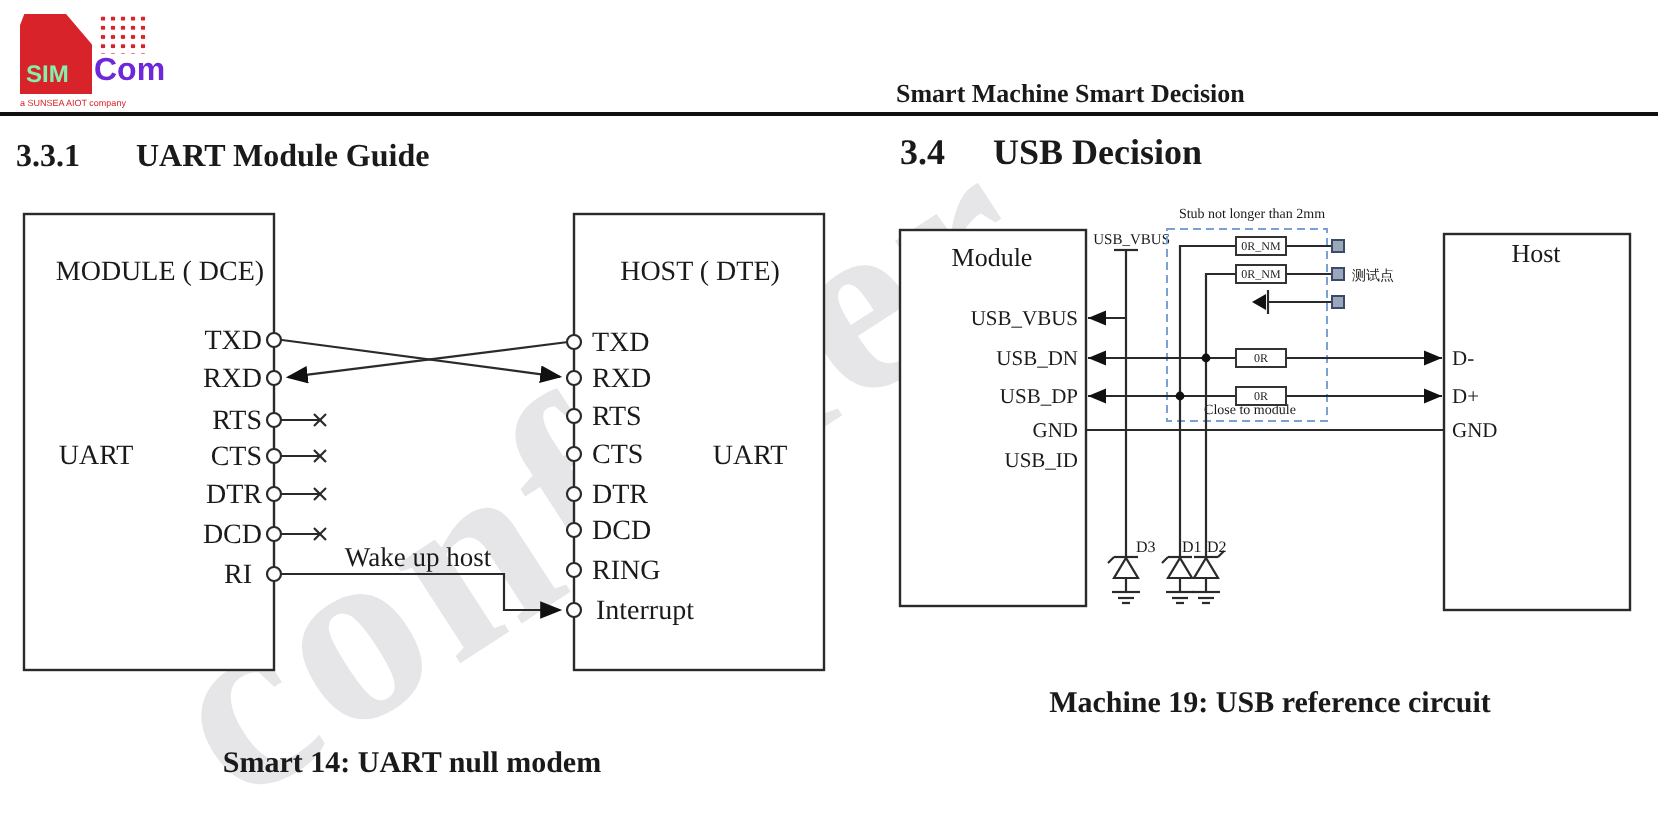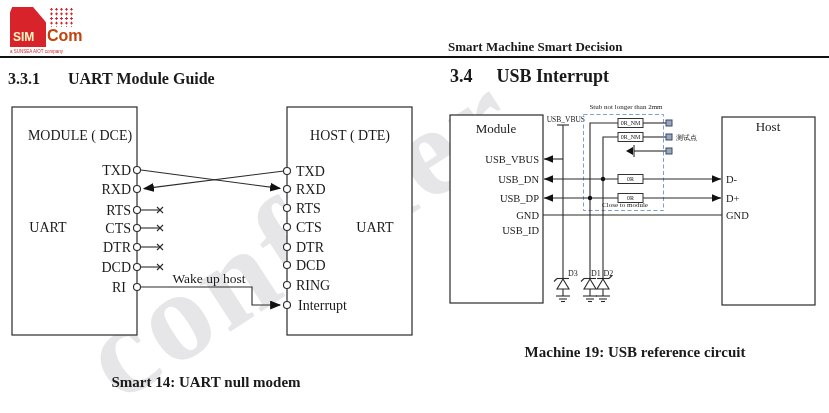--- a/index.html
+++ b/index.html
@@ -8,26 +8,26 @@
 
   
   #watermark{position:absolute;left:-40px;top:60px;width:680px;height:350px;
     display:flex;align-items:center;justify-content:center;
     transform:rotate(-33deg);font-size:128px;font-weight:bold;
     color:rgba(130,130,140,0.20);letter-spacing:4px;pointer-events:none;z-index:0;}
 
   
   #logo-card{position:absolute;left:10px;top:7px;width:36px;height:40px;background:#d8232a;
     clip-path:polygon(0 14%,6% 0,64% 0,100% 38%,100% 100%,0 100%);z-index:2;}
-  #logo-sim{position:absolute;left:3px;bottom:3px;color:#fef9c3;
+  #logo-sim{position:absolute;left:3px;bottom:3px;color:#86efac;
     font-family:"Liberation Sans",sans-serif;font-weight:bold;font-size:12px;}
   #logo-dots{position:absolute;left:49px;top:7px;width:24px;height:20px;
     background-image:radial-gradient(#d8232a 1.1px, rgba(0,0,0,0) 1.3px);
     background-size:5px 4.6px;z-index:2;}
-  #logo-com{position:absolute;left:47px;top:27px;color:#c2410c;
+  #logo-com{position:absolute;left:47px;top:27px;color:#6d28d9;
     font-family:"Liberation Sans",sans-serif;font-weight:bold;font-size:16px;z-index:2;}
   #logo-tagline{position:absolute;left:10px;top:49px;color:#d8232a;
     font-family:"Liberation Sans",sans-serif;font-size:4.5px;z-index:2;}
   #slogan{position:absolute;left:448px;top:39px;font-weight:bold;font-size:13px;z-index:2;}
   #top-rule{position:absolute;left:0;top:56px;width:829px;height:2px;background:#111;z-index:2;}
 
   
   .heading{position:absolute;font-weight:bold;z-index:2;white-space:nowrap;}
   #h-left{left:8px;top:70px;font-size:16px;}
   #h-left .num{margin-right:28px;margin-top:47px;}
@@ -64,21 +64,21 @@
   <div id="logo-dots"></div>
   <div id="logo-com">Com</div>
   <div id="logo-tagline">a SUNSEA AIOT company</div>
   <div id="slogan">Smart Machine Smart Decision</div>
   <div id="top-rule"></div>
 
   <div id="h-left" class="heading">
     <span class="num">3.3.1</span><span>UART Module Guide</span>
   </div>
   <div id="h-right" class="heading">
-    <span class="num">3.4</span><span>USB Interrupt</span>
+    <span class="num">3.4</span><span>USB Decision</span>
   </div>
 
   <svg style="left:0;top:95px;" width="440" height="255" viewBox="0 0 440 255">
     <defs>
       <marker id="ah" markerWidth="11" markerHeight="9" refX="9" refY="4" orient="auto">
         <path d="M0,0 L10,4 L0,8 z" fill="#111"></path>
       </marker>
     </defs>
 
     <rect class="box" x="12" y="12" width="125" height="228"></rect>

